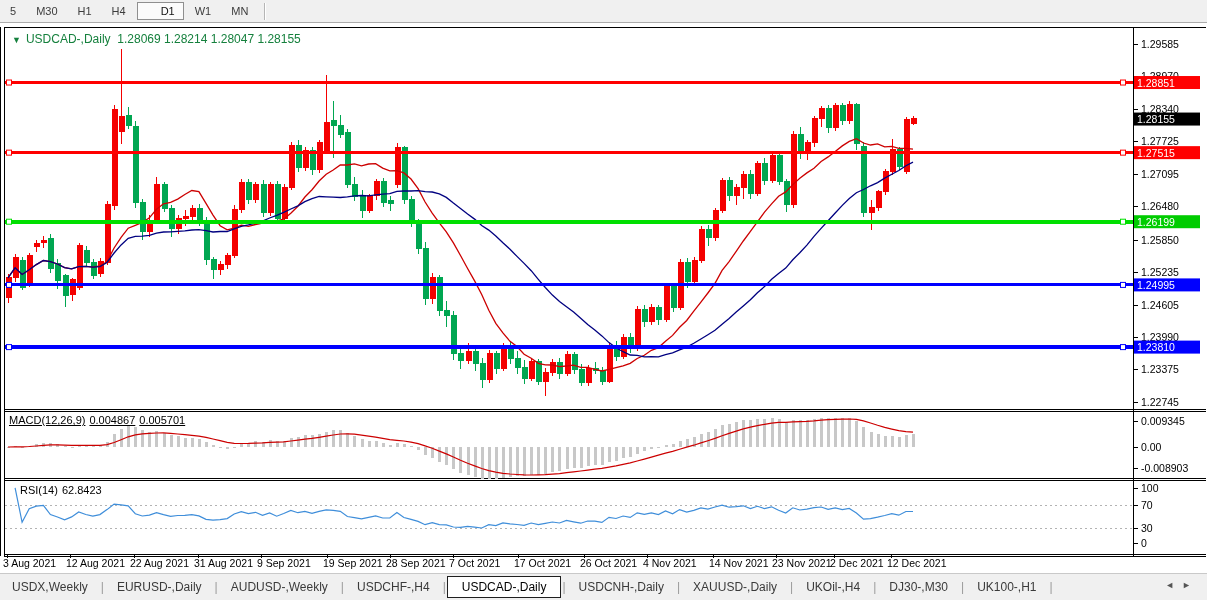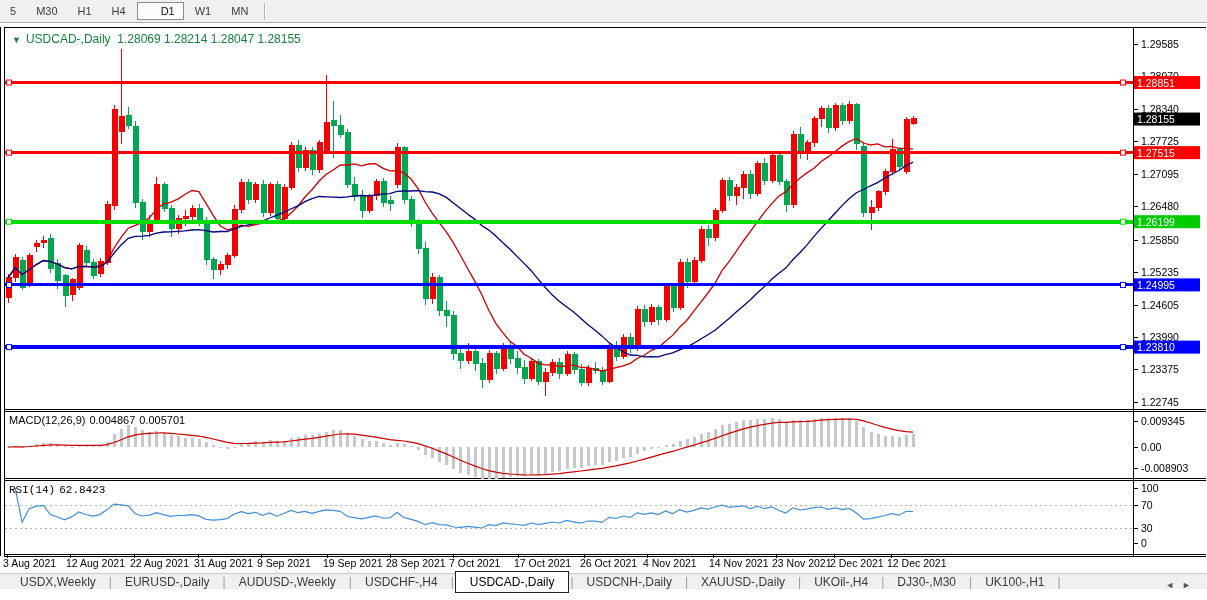--- a/index.html
+++ b/index.html
@@ -6,28 +6,28 @@
     font-family:"Liberation Sans",sans-serif;-webkit-font-smoothing:antialiased;position:relative;}
   
   #toolbar{position:absolute;left:0;top:0;width:1207px;height:23px;background:#f0f0f0;
     border-bottom:1px solid #ababab;display:flex;align-items:center;box-sizing:border-box;}
   .tfbtn{font-size:11px;color:#3c3c3c;padding:2px 8px;margin:0 1px;border:1px solid transparent;cursor:default;}
   .tfbtn.active{background:#fbfbfb;border:1px solid #8f8f8f;color:#111;padding-left:23px;}
   .tbsep{width:1px;height:17px;background:#b5b5b5;border-right:1px solid #fff;margin:0 6px;}
   
   #chart-title{position:absolute;left:12px;top:32px;font-size:12px;color:#15803d;z-index:5;}
   #chart-title .tri{font-size:9px;margin-right:5px;}
-  #macd-label{position:absolute;left:9px;top:414px;font-size:11px;color:#000;z-index:5;}
-  #rsi-label{position:absolute;left:9px;top:484px;font-size:11px;color:#000;z-index:5;font-family:Liberation Mono, monospace;}
+  #macd-label{position:absolute;left:9px;top:414px;font-size:11px;color:#000;z-index:5;text-decoration:underline;}
+  #rsi-label{position:absolute;left:20px;top:484px;font-size:11px;color:#000;z-index:5;}
   #macd-label span,#rsi-label span{margin-right:4px;}
   svg{position:absolute;left:0;top:0;}
   svg text{font-family:"Liberation Sans",sans-serif;}
   
-  #tabbar{position:absolute;left:0;top:573px;width:1207px;height:16px;background:#f0f0f0;
-    border-top:1px solid #c9c9c9;display:flex;align-items:center;box-sizing:border-box;padding-left:8px;font-size:12px;color:#3a3a3a;}
+  #tabbar{position:absolute;left:0;top:573px;width:1207px;height:27px;background:#f0f0f0;
+    border-top:1px solid #c9c9c9;display:flex;align-items:center;box-sizing:border-box;font-size:12px;color:#3a3a3a;}
   .tab{padding:3px 12px;cursor:default;white-space:nowrap;}
   .tab.active{background:#fff;border:1px solid #1f1f1f;color:#000;padding:3px 14px;}
   .tabsep{color:#9a9a9a;padding:0 1px;}
   .scroll-arrows{position:absolute;right:8px;top:6px;font-size:9px;color:#555;letter-spacing:8px;}
 </style>
 </head>
 <body>
 
 <div id="toolbar">
     <div class="tfbtn">5</div>

